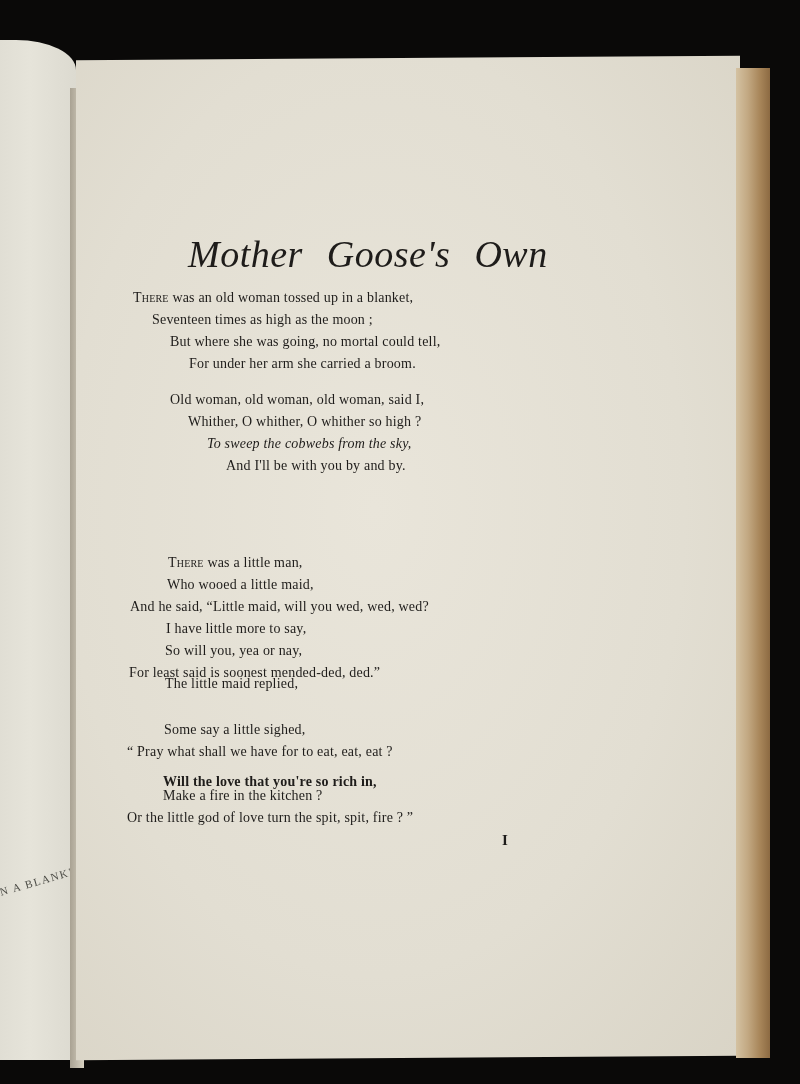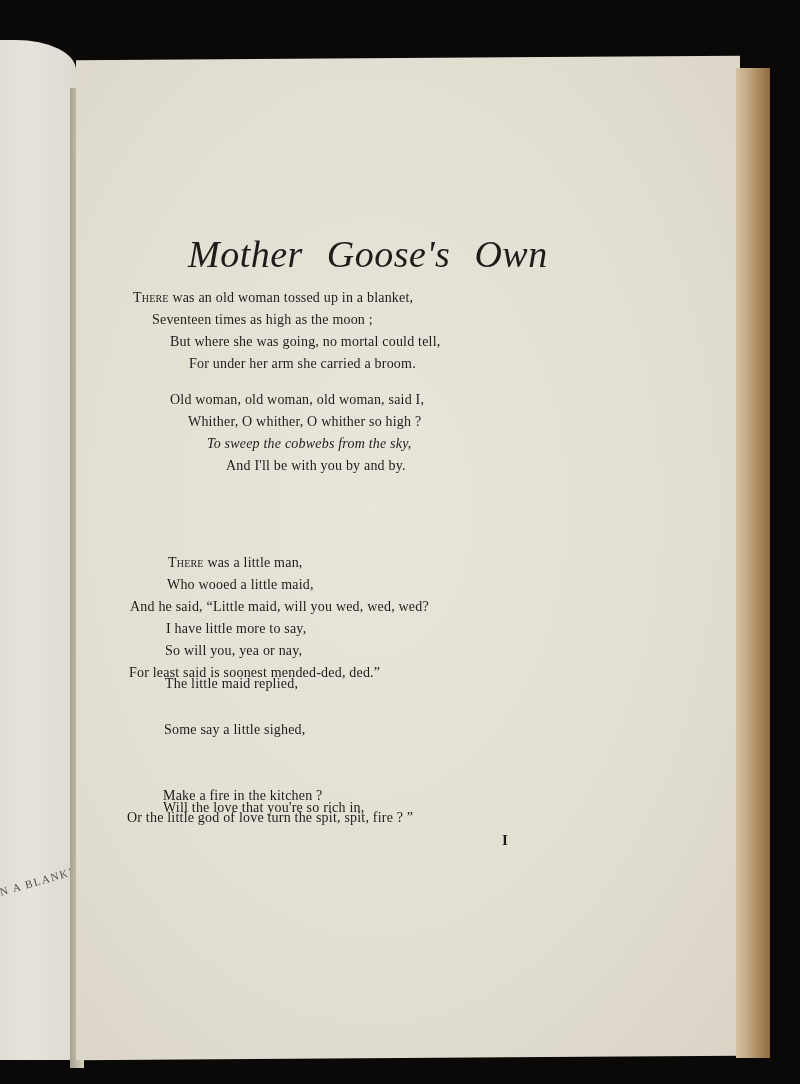--- a/index.html
+++ b/index.html
@@ -39,18 +39,19 @@
 
   <div class="line" style="left:168px;top:555px;"><span class="sc">There</span> <span>was a little man,</span></div>
   <div class="line" style="left:167px;top:577px;">Who wooed a little maid,</div>
   <div class="line" style="left:130px;top:599px;">And he said, “Little maid, will you wed, wed, wed?</div>
   <div class="line" style="left:166px;top:621px;">I have little more to say,</div>
   <div class="line" style="left:165px;top:643px;">So will you, yea or nay,</div>
   <div class="line" style="left:129px;top:665px;">For least said is soonest mended-ded, ded.”</div>
 
   <div class="line" style="left:165px;top:676px;">The little maid replied,</div>
   <div class="line" style="left:164px;top:722px;">Some say a little sighed,</div>
-  <div class="line" style="left:163px;top:800px;">Will the love that you're so rich in,</div>
+  <div class="line" style="left:127px;top:744px;">“ Pray what shall we have for to eat, eat, eat ?</div>
+  <div class="line" style="left:163px;top:774px;font-weight:bold;">Will the love that you're so rich in,</div>
   <div class="line" style="left:163px;top:788px;">Make a fire in the kitchen ?</div>
   <div class="line" style="left:127px;top:810px;">Or the little god of love turn the spit, spit, fire ? ”</div>
 
   <div class="page-number">I</div>
 </div>
 
 </body></html>

